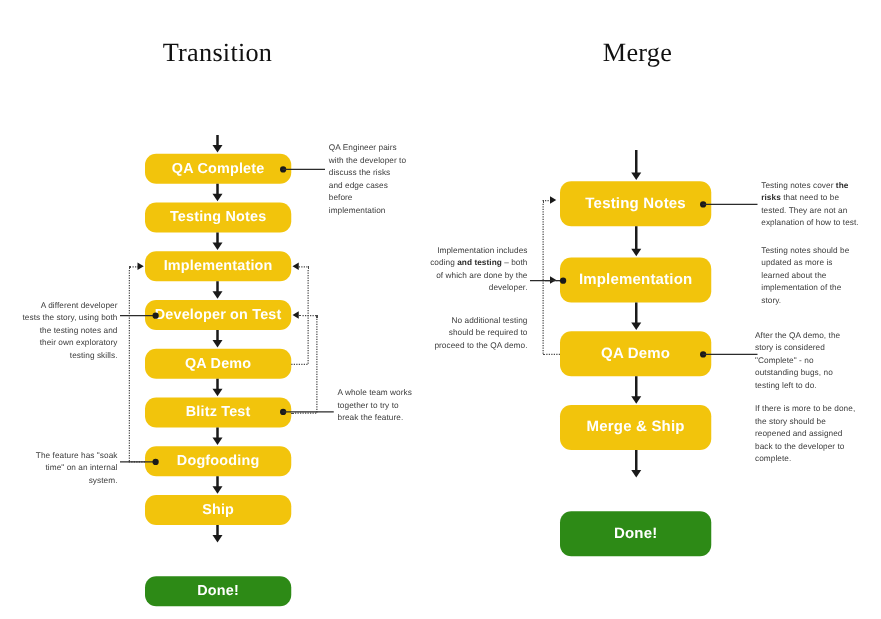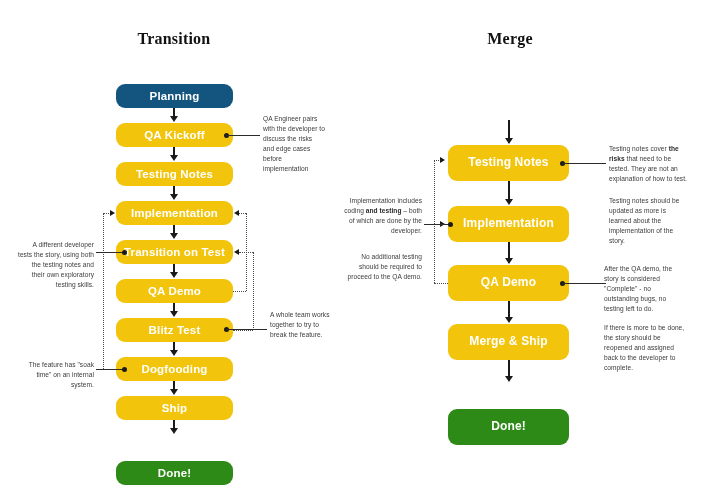--- a/index.html
+++ b/index.html
@@ -6,21 +6,21 @@
   body{
     width:705px;height:495px;background:#ffffff;overflow:hidden;
     font-family:"Liberation Sans", sans-serif;
     position:relative;
   }
   .stage{position:absolute;left:0;top:0;width:705px;height:495px;}
 
   .col-title{
     position:absolute;text-align:center;
     font-family:"Liberation Serif", serif;
-    font-weight:bold;font-size:16px;color:#111111;
+    font-weight:normal;font-size:21px;color:#111111;
     letter-spacing:0.2px;
   }
   #title-transition{left:74px;top:30px;width:200px;}
   #title-target{left:435px;top:30px;width:150px;}
 
   .node{
     position:absolute;border-radius:9px;
     display:flex;align-items:center;justify-content:center;
     color:#ffffff;font-weight:bold;font-size:11.5px;
     letter-spacing:0.15px;text-align:center;line-height:1.1;
@@ -63,25 +63,24 @@
   .da-left{border-right:5px solid #1a1a1a;}
 </style>
 </head>
 <body>
 
 <div class="stage">
 
   <div class="col-title" id="title-transition">Transition</div>
   <div class="col-title" id="title-target">Merge</div>
 
-  <div class="node n-blue L" style="top:84px;">Planning</div>
-  <div class="node n-yellow L" style="top:123px;">QA Kickoff</div>
+  <div class="node n-yellow L" style="top:123px;">QA Complete</div>
   <div class="node n-yellow L" style="top:162px;">Testing Notes</div>
   <div class="node n-yellow L" style="top:201px;">Implementation</div>
-  <div class="node n-yellow L" style="top:240px;">Transition on Test</div>
+  <div class="node n-yellow L" style="top:240px;">Developer on Test</div>
   <div class="node n-yellow L" style="top:279px;">QA Demo</div>
   <div class="node n-yellow L" style="top:318px;">Blitz Test</div>
   <div class="node n-yellow L" style="top:357px;">Dogfooding</div>
   <div class="node n-yellow L" style="top:396px;">Ship</div>
   <div class="node n-green L" style="top:435px;">Done!</div>
 
   <div class="arrow" style="left:173px;top:108px;height:9px;"></div>
   <div class="arrow" style="left:173px;top:147px;height:9px;"></div>
   <div class="arrow" style="left:173px;top:186px;height:9px;"></div>
   <div class="arrow" style="left:173px;top:225px;height:9px;"></div>

